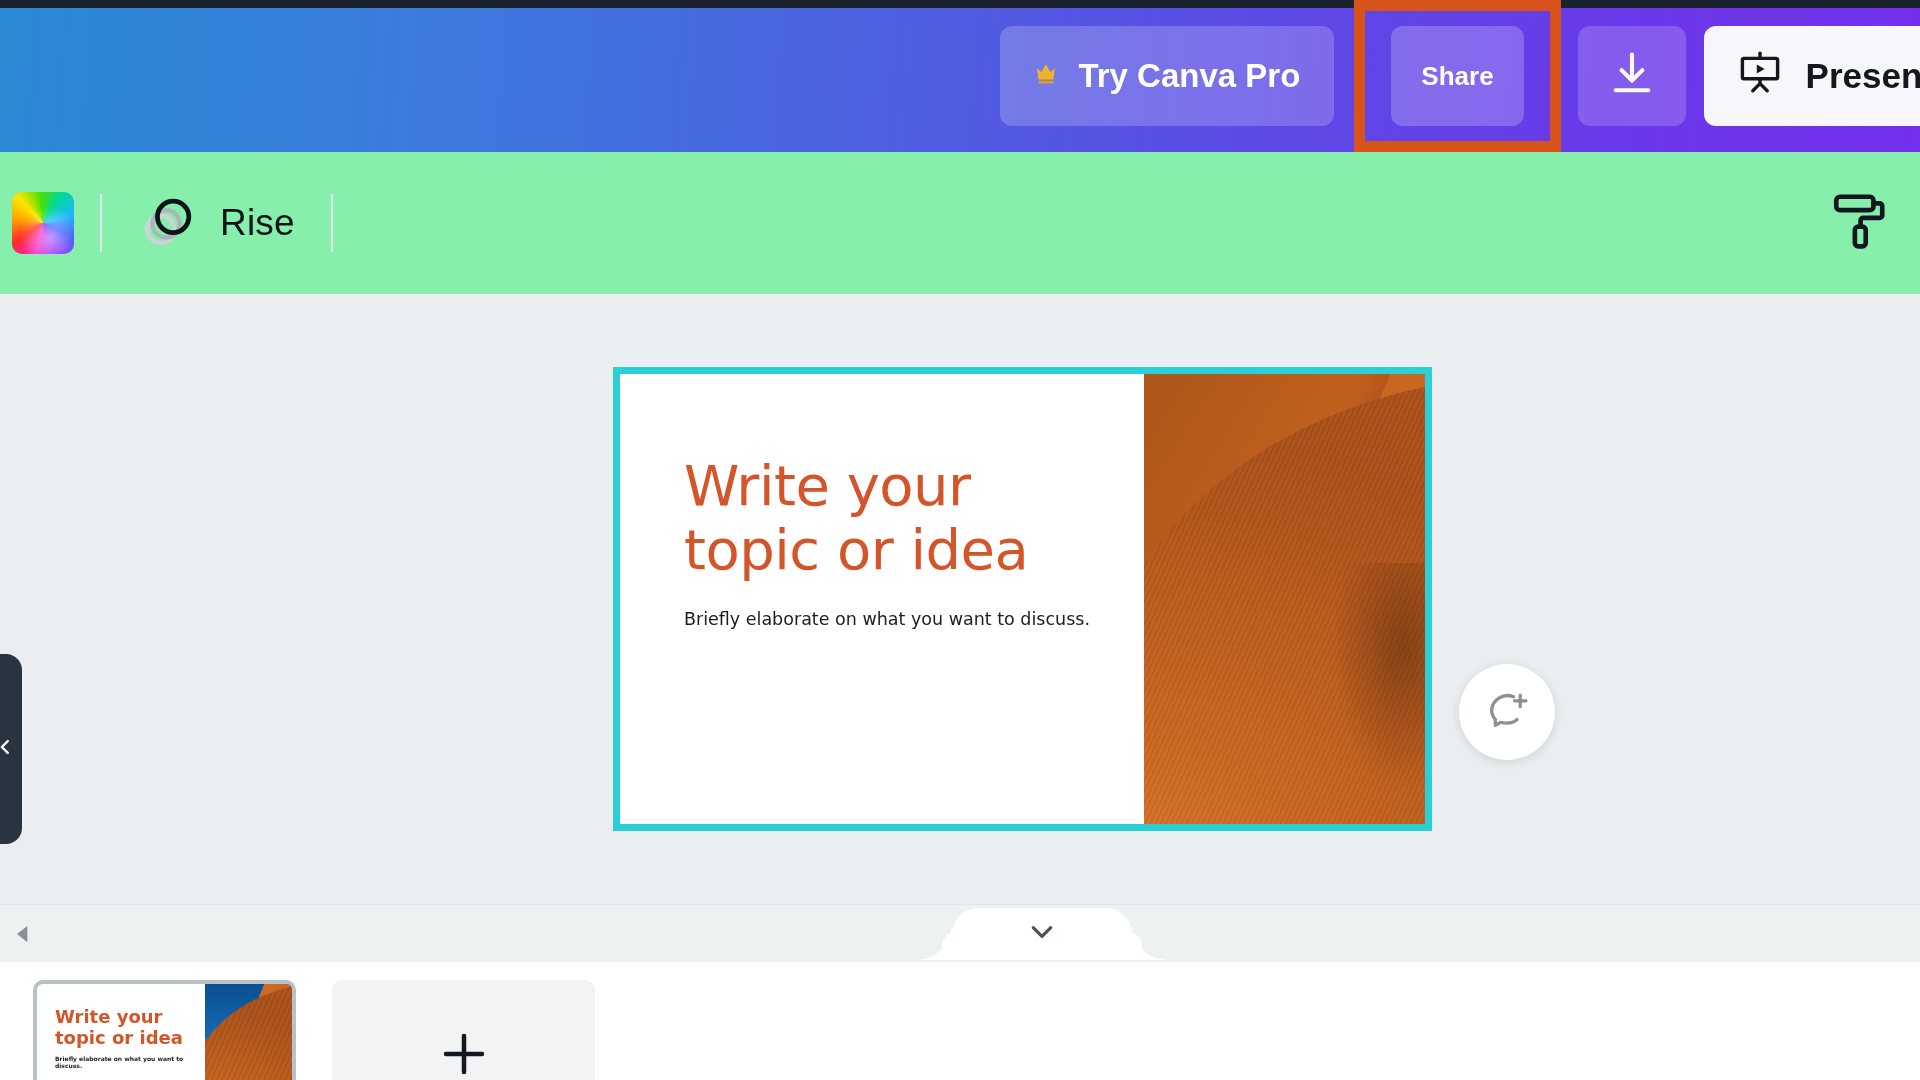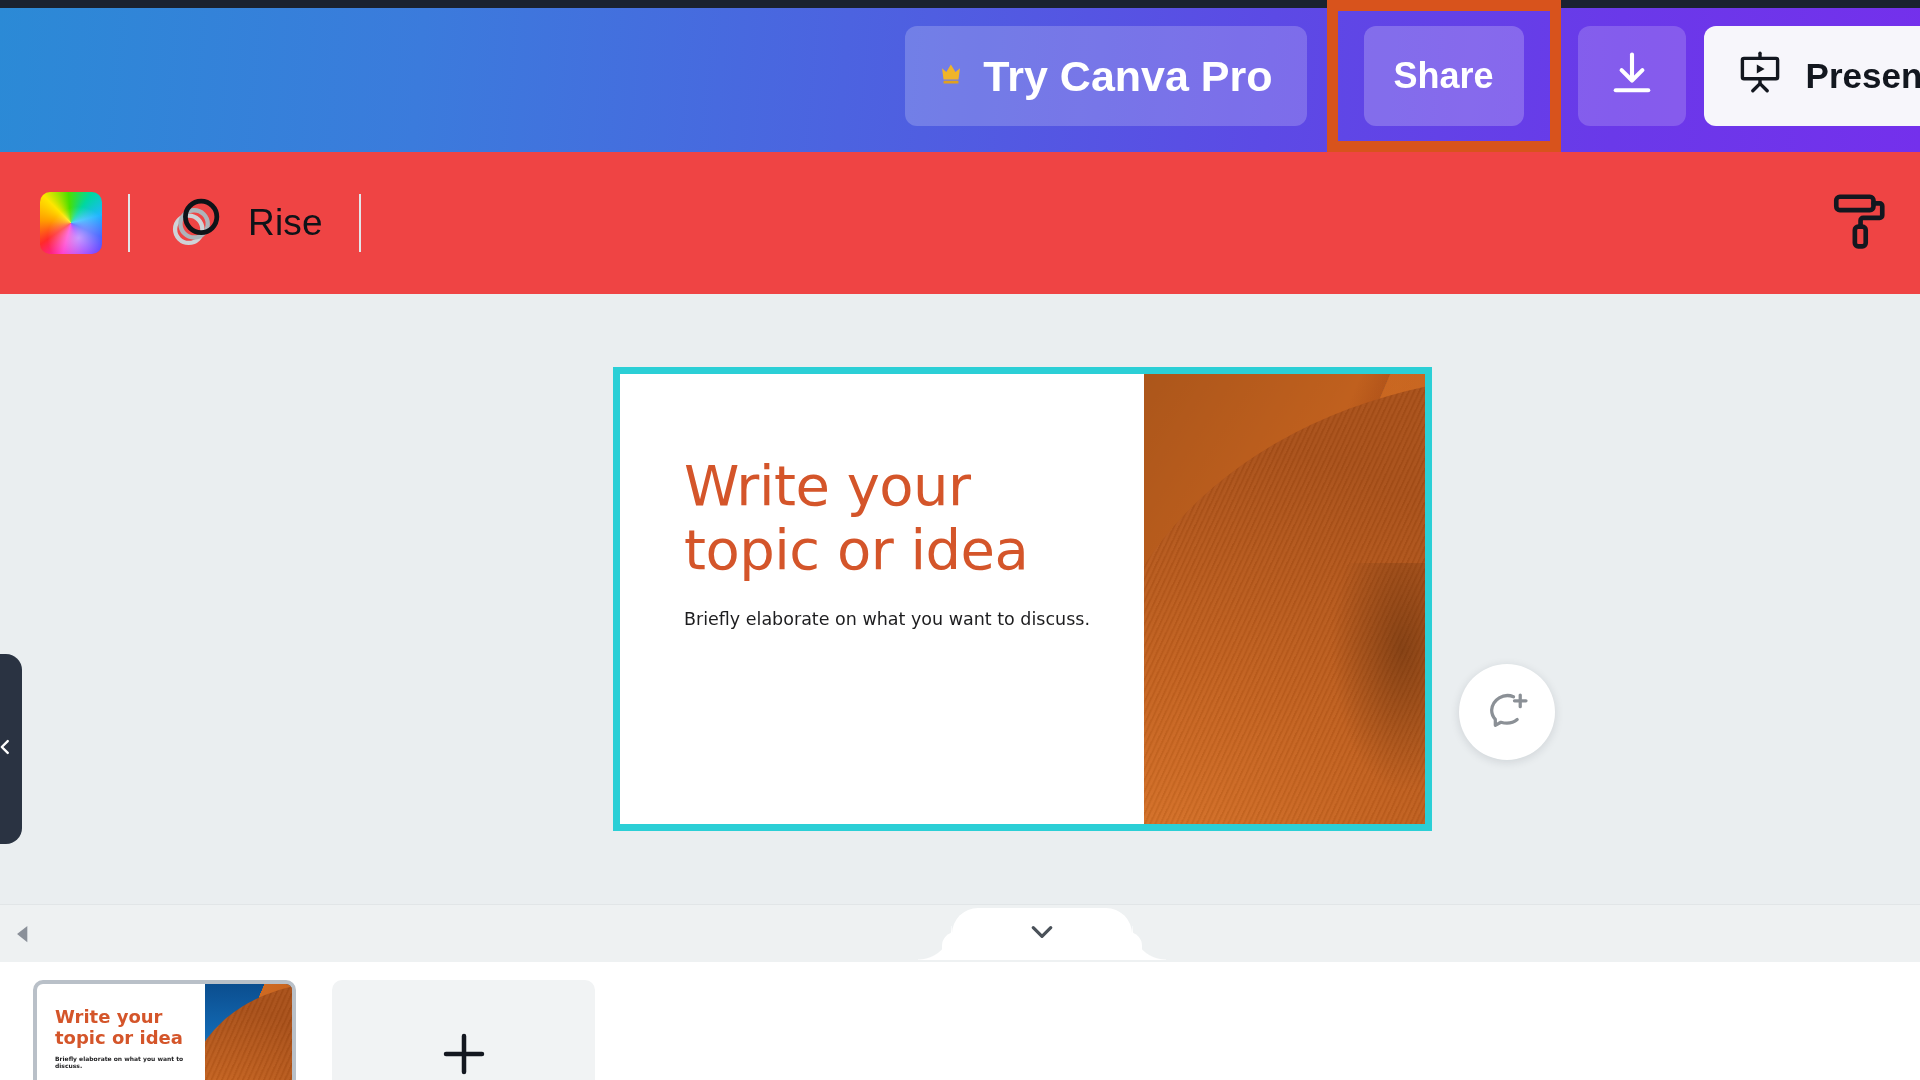--- a/index.html
+++ b/index.html
@@ -25,35 +25,35 @@
   .topbar-actions {
     display: flex; align-items: center; gap: 0px; height: 100%;
     padding-right: 0px; position: relative; z-index: 3;
   }
 
   .btn-pro {
     display: flex; align-items: center; gap: 14px;
     height: 100px; padding: 0 34px; margin-right: 20px;
     border-radius: 12px;
     background: rgba(255,255,255,0.20);
-    color: #ffffff; font-size: 43px; font-weight: 700;
+    color: #ffffff; font-size: 33px; font-weight: 700;
     white-space: nowrap; cursor: pointer;
   }
   .crown { font-size: 30px; line-height: 1; color: #f0b429; }
 
   .share-wrap {
     position: relative; display: flex; align-items: center; justify-content: center;
     height: 152px; padding: 0 26px;
     border: 11px solid #d8531c;
   }
   .btn-share {
     display: flex; align-items: center; 
     height: 100px; padding: 0 30px; border-radius: 12px;
     background: rgba(255,255,255,0.22);
-    color: #ffffff; font-size: 36px; font-weight: 700; cursor: pointer;
+    color: #ffffff; font-size: 26px; font-weight: 700; cursor: pointer;
     white-space: nowrap;
   }
 
   .btn-download {
     display: flex; align-items: center; justify-content: center;
     width: 108px; height: 100px; margin-left: 17px; border-radius: 12px;
     background: rgba(255,255,255,0.18); cursor: pointer;
   }
 
   .btn-present {
@@ -61,22 +61,22 @@
     height: 100px; padding: 0 36px 0 32px; margin-left: 18px;
     border-radius: 12px; background: #f7f6fb;
     color: #13171f; font-size: 35px; font-weight: 700;
     white-space: nowrap; cursor: pointer;
     margin-right: -50px;
   }
 
   
   .toolbar {
     position: absolute; left: 0; top: 152px; width: 1920px; height: 142px;
-    background: #ef4444; display: flex; align-items: center;
-    padding: 0 28px 0 40px; gap: 0px;
+    background: #86efac; display: flex; align-items: center;
+    padding: 0 28px 0 12px; gap: 0px;
   }
   .color-swatch {
     width: 62px; height: 62px; border-radius: 10px; cursor: pointer;
     background:
       radial-gradient(circle at 62% 74%, rgba(255,255,255,0.55) 0%, rgba(255,255,255,0) 52%),
       conic-gradient(from 195deg, #ff1ec8, #ff2a2a, #ff9b00, #ffe500, #4ae000, #00d7a0, #1fb6ff, #2a4bff, #8a1cff, #ff1ec8);
   }
   .tb-divider { width: 2px; height: 58px; background: #e3e5e8; margin: 0 26px; }
   .tb-item {
     display: flex; align-items: center; gap: 20px; cursor: pointer;

